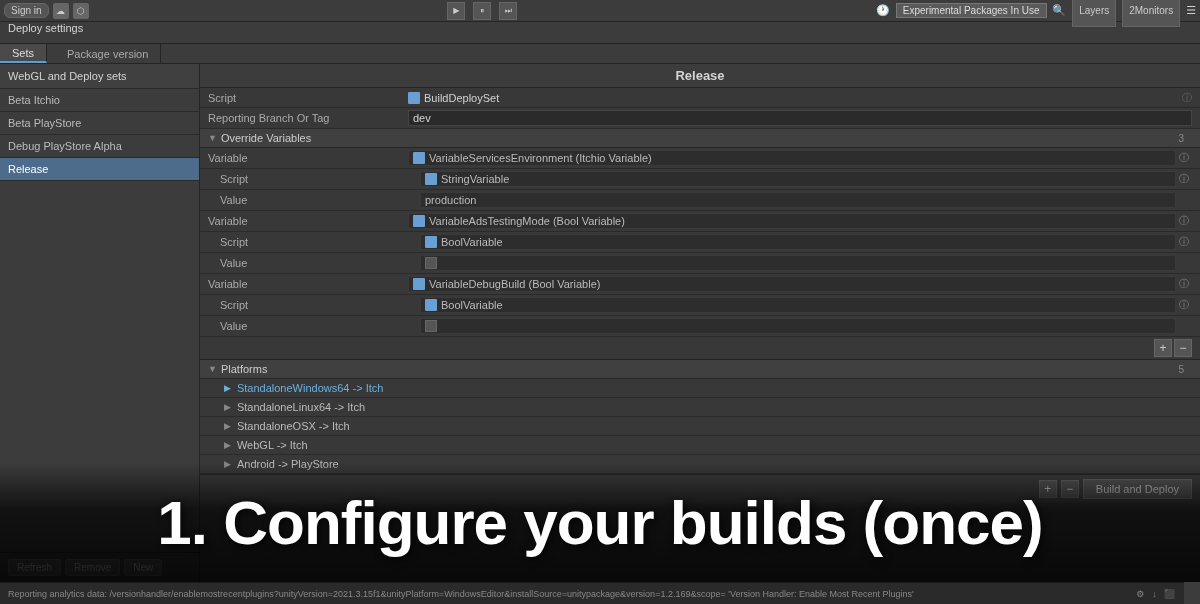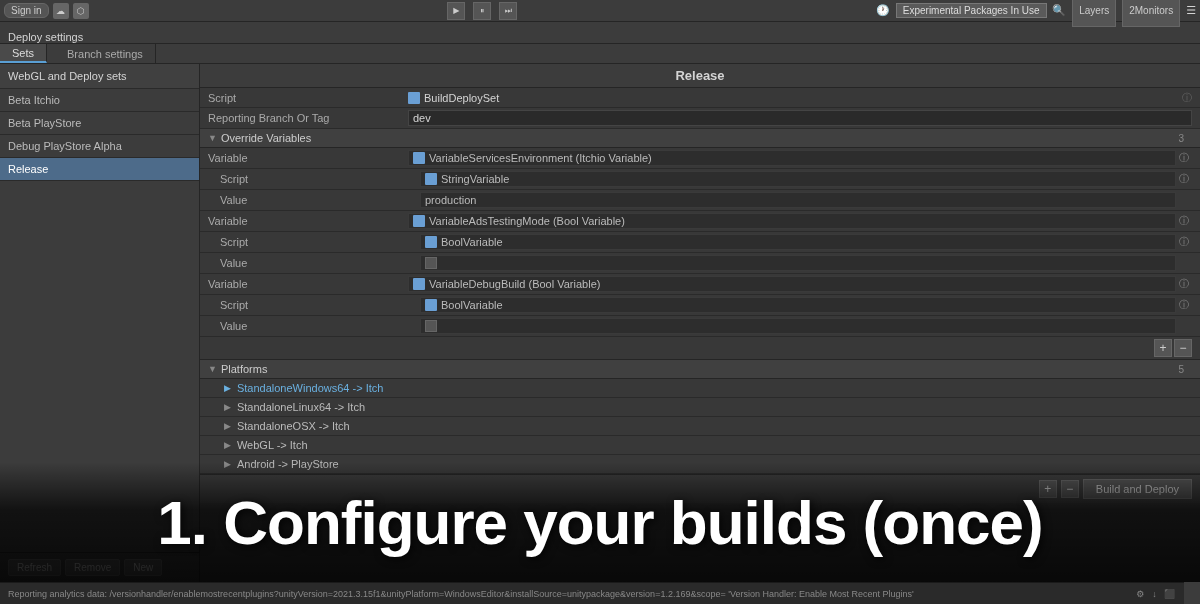--- a/index.html
+++ b/index.html
@@ -71,21 +71,21 @@
       font-size: 10px;
       padding: 10px 6px;
       cursor: pointer;
     }
 
     
     .deploy-header {
       background: #3c3c3c;
       height: 22px;
       display: flex;
-      align-items: flex-end;
+      align-items: flex-start;
       padding: 0 8px;
       border-bottom: 1px solid #252525;
       font-size: 11px;
       color: #d4d4d4;
     }
 
     
     .tab-bar {
       display: flex;
       background: #3c3c3c;
@@ -393,21 +393,21 @@
 
 <div class="deploy-header">
   <span>Deploy settings</span>
 </div>
 
 <div class="tab-bar">
   <div class="tab active">
     <span>Sets</span>
   </div>
   <div class="tab">
-    <span>Branch settings</span>
+    <span>Package version</span>
   </div>
 </div>
 
 <div class="main-content">
 
   <div class="sidebar">
     <div class="sidebar-title">WebGL and Deploy sets</div>
 
     <div class="sidebar-item">
       <span>Beta Itchio</span>

